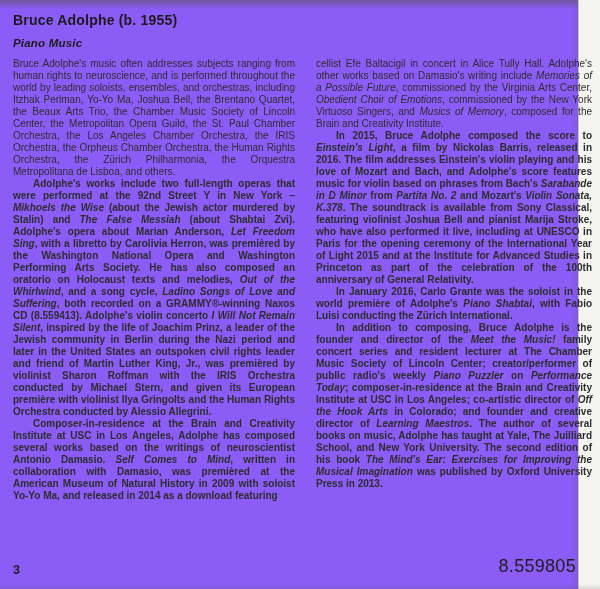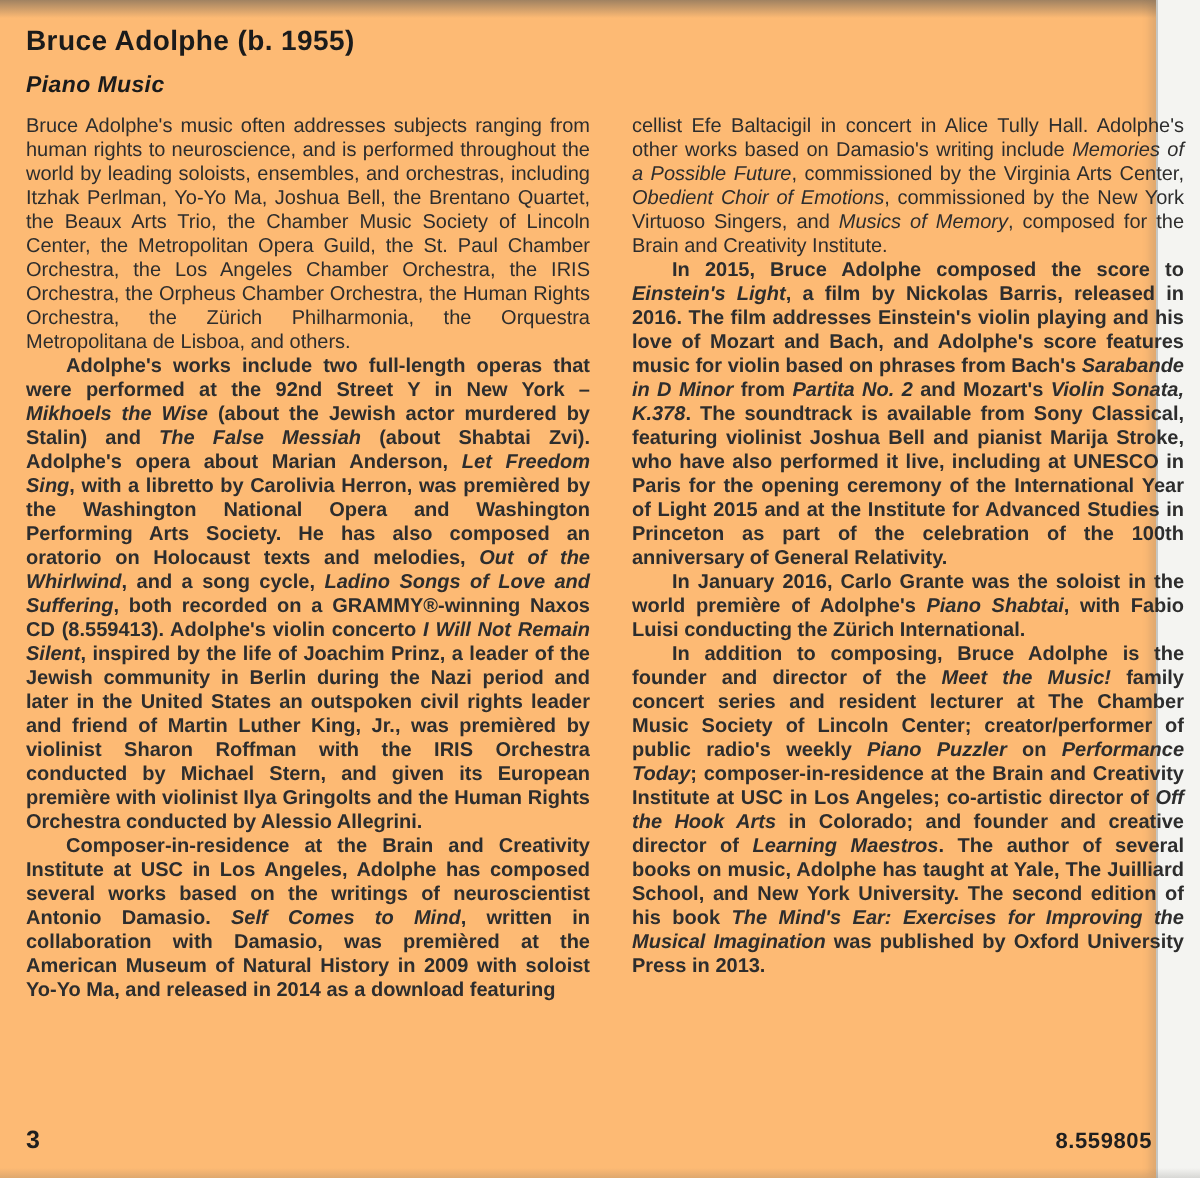--- a/index.html
+++ b/index.html
@@ -1,19 +1,19 @@
 <!DOCTYPE html>
 <html><head>
 <meta charset="utf-8">
 <style>
   html,body{margin:0;padding:0;}
   .page{
     position:relative;
     width:600px;height:589px;
-    background:#fdba74;
+    background:#8b5cf6;
     font-family:"Liberation Sans", sans-serif;
     overflow:hidden;
     color:#2d2d2d;
   }
   
   .scan-shadow-top{
     position:absolute;top:0;left:0;width:100%;height:9px;
     background:linear-gradient(to bottom, rgba(84,84,82,0.55), rgba(84,84,82,0));
     pointer-events:none;
   }
@@ -47,21 +47,21 @@
     color:#2d2d2d;
   }
   .para.indent{text-indent:20px;font-weight:bold;}
   .para i{font-style:italic;}
   
   .footer{
     position:absolute;left:13px;right:24px;bottom:12px;
     display:flex;justify-content:space-between;align-items:flex-end;
   }
   .page-number{font-size:12.5px;font-weight:bold;color:#1f1f1f;}
-  .catalog-number{font-size:11px;font-weight:bold;color:#1f1f1f;letter-spacing:0.3px;}
+  .catalog-number{font-size:18px;font-weight:normal;color:#1f1f1f;letter-spacing:0.3px;}
 </style>
 </head>
 <body>
 
 <div class="page">
   <div class="scan-shadow-top"></div>
   <div class="page-edge-strip"></div>
   <div class="scan-shadow-bottom"></div>
 
   <header class="header">

